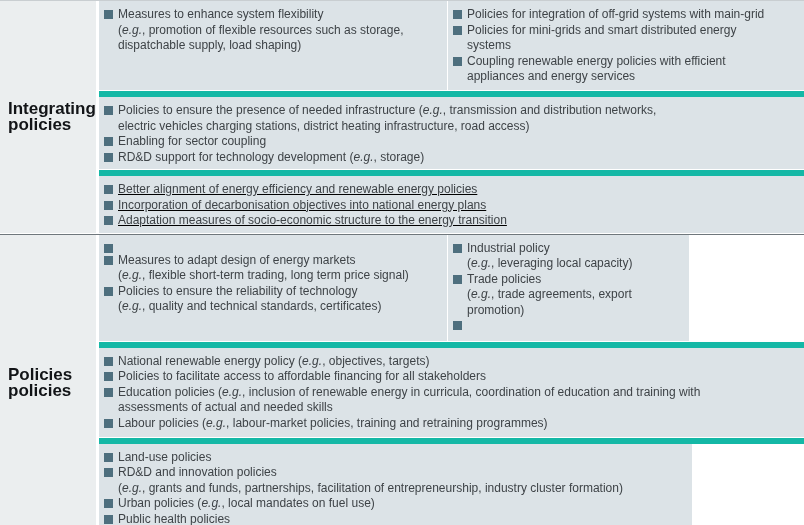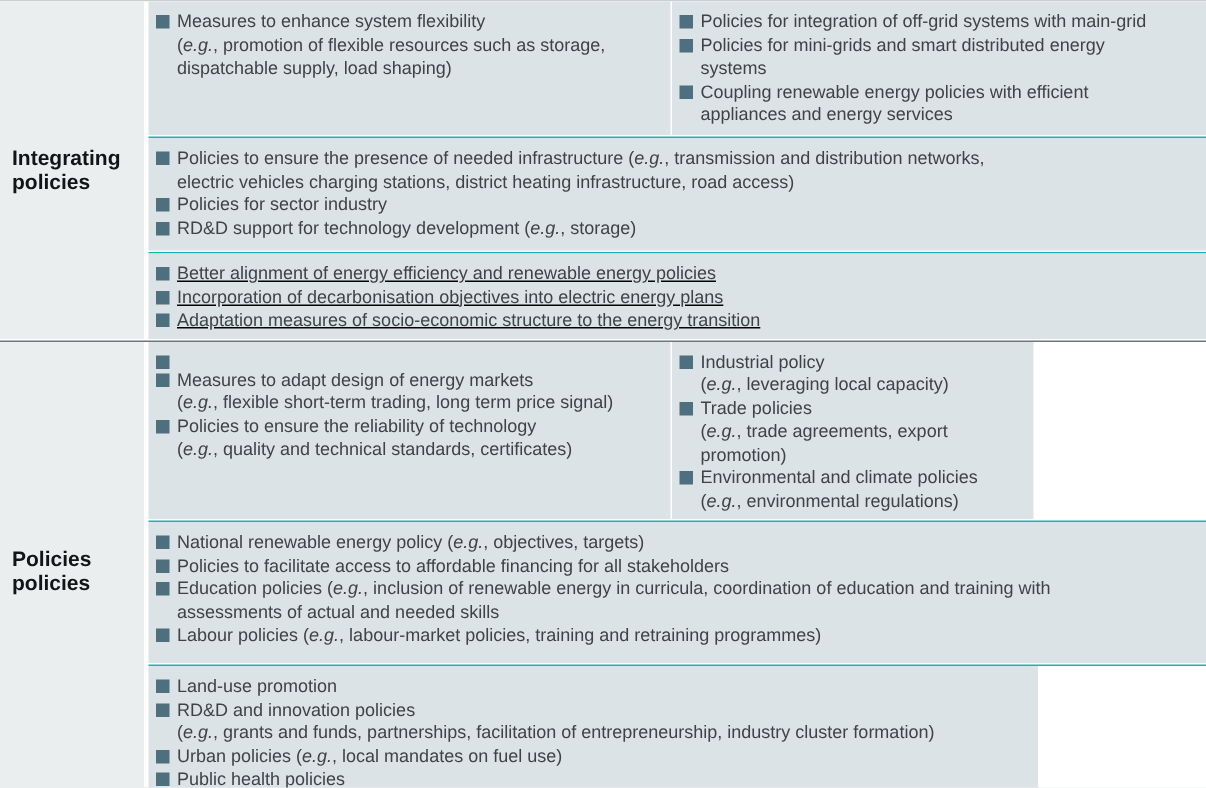--- a/index.html
+++ b/index.html
@@ -17,26 +17,26 @@
   }
   .section { display: flex; gap: 3px; background: #ffffff; }
   .section.grow { flex: 1; }
   .section + .section { margin-top: 1px; border-top: 1px solid #6f777c; }
   .label-col {
     flex: 0 0 96px; width: 96px;
     background: #ebeeef;
     display: flex; align-items: center;
   }
   .row-label {
-    font-size: 14px; font-weight: bold; line-height: 16px;
+    font-size: 17px; font-weight: bold; line-height: 16px;
     color: #121417; padding: 0 4px 0 8px;
   }
   .content { flex: 1; display: flex; flex-direction: column; }
   .row { display: flex; gap: 1px; }
-  .row + .row { margin-top: 1px; border-top: 1px solid #14b8a6; }
+  .row + .row { margin-top: 1px; border-top: 6px solid #14b8a6; }
   .cell { background: #dce3e7; flex: 1; padding: 6px 8px 4px 5px; }
   .row.cols-2 .cell:nth-child(1) { flex: 0 0 348px; }
   .row.cols-2 .cell:nth-child(2):not(.trim) { flex: 1; }
   .row.cols-2 .cell.trim { flex: 0 0 241px; }
   .row.cols-1 .cell.trim { flex: 0 0 593px; }
   .filler { flex: 1; background: #ffffff; }
   .bullets { list-style: none; }
   .bullets li { display: flex; align-items: flex-start; }
   .bullet {
     flex: 0 0 9px; width: 9px; height: 9px;
@@ -89,39 +89,39 @@
         </div>
         <div class="row cols-1">
           <div class="cell">
             <ul class="bullets">
               <li>
                 <span class="bullet"></span>
                 <span class="itext">Policies to ensure the presence of needed infrastructure (<i>e.g.</i>, transmission and distribution networks,<br>electric vehicles charging stations, district heating infrastructure, road access)</span>
               </li>
               <li>
                 <span class="bullet"></span>
-                <span class="itext">Policies for sector industry</span>
+                <span class="itext">Enabling for sector coupling</span>
               </li>
               <li>
                 <span class="bullet"></span>
                 <span class="itext">RD&amp;D support for technology development (<i>e.g.</i>, storage)</span>
               </li>
             </ul>
           </div>
         </div>
         <div class="row cols-1">
           <div class="cell">
             <ul class="bullets">
               <li>
                 <span class="bullet"></span>
                 <span class="itext">Better alignment of energy efficiency and renewable energy policies</span>
               </li>
               <li>
                 <span class="bullet"></span>
-                <span class="itext">Incorporation of decarbonisation objectives into electric energy plans</span>
+                <span class="itext">Incorporation of decarbonisation objectives into national energy plans</span>
               </li>
               <li>
                 <span class="bullet"></span>
                 <span class="itext">Adaptation measures of socio-economic structure to the energy transition</span>
               </li>
             </ul>
           </div>
         </div>
       </div>
   </section>
@@ -152,21 +152,20 @@
               <li>
                 <span class="bullet"></span>
                 <span class="itext">Industrial policy<br>(<i>e.g.</i>, leveraging local capacity)</span>
               </li>
               <li>
                 <span class="bullet"></span>
                 <span class="itext">Trade policies<br>(<i>e.g.</i>, trade agreements, export promotion)</span>
               </li>
               <li>
                 <span class="bullet"></span>
-                <span class="itext">Environmental and climate policies<br>(<i>e.g.</i>, environmental regulations)</span>
               </li>
             </ul>
           </div>
           <div class="filler"></div>
         </div>
         <div class="row cols-1">
           <div class="cell">
             <ul class="bullets">
               <li>
                 <span class="bullet"></span>
@@ -185,21 +184,21 @@
                 <span class="itext">Labour policies (<i>e.g.</i>, labour-market policies, training and retraining programmes)</span>
               </li>
             </ul>
           </div>
         </div>
         <div class="row cols-1">
           <div class="cell trim">
             <ul class="bullets">
               <li>
                 <span class="bullet"></span>
-                <span class="itext">Land-use promotion</span>
+                <span class="itext">Land-use policies</span>
               </li>
               <li>
                 <span class="bullet"></span>
                 <span class="itext">RD&amp;D and innovation policies<br>(<i>e.g.</i>, grants and funds, partnerships, facilitation of entrepreneurship, industry cluster formation)</span>
               </li>
               <li>
                 <span class="bullet"></span>
                 <span class="itext">Urban policies (<i>e.g.</i>, local mandates on fuel use)</span>
               </li>
               <li>

